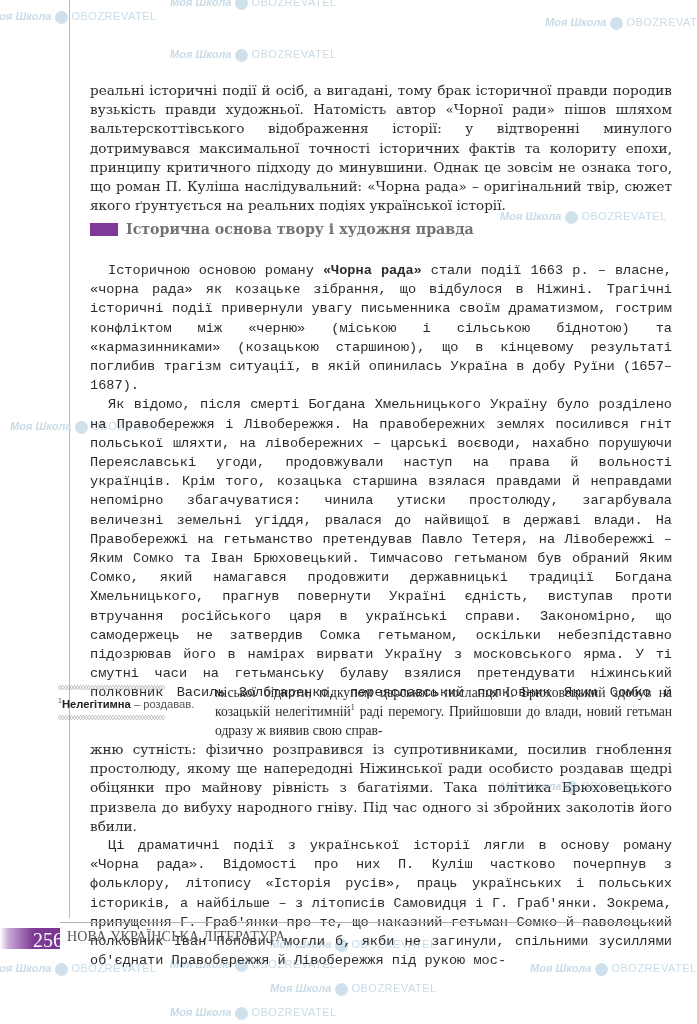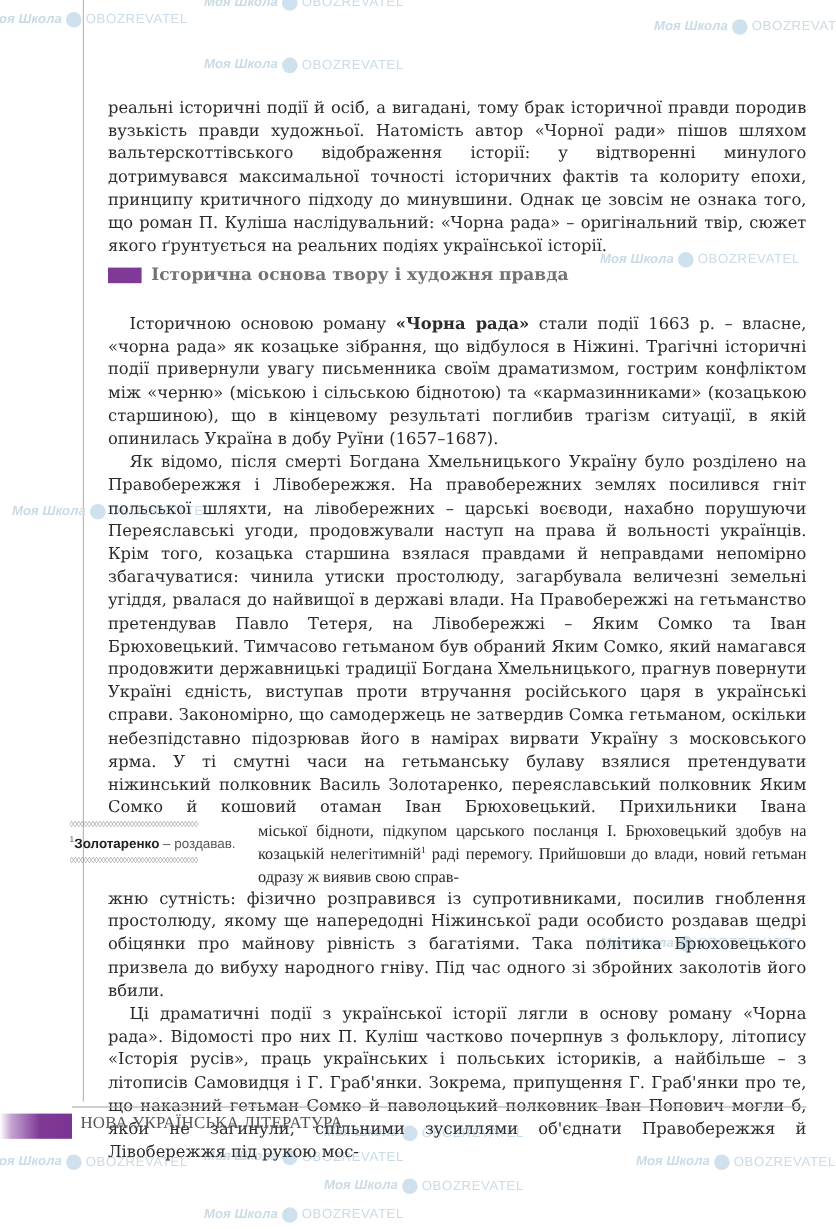--- a/index.html
+++ b/index.html
@@ -7,34 +7,34 @@
          font-family: "DejaVu Serif", "Liberation Serif", serif; color:#2b2b2b; }
   .vline { position:absolute; left:69px; top:0; width:1px; height:918px; background:#b9b9b9; }
   .wm { position:absolute; font-family:"Liberation Sans", sans-serif; font-size:11px; color:#c9dbe6;
         white-space:nowrap; pointer-events:none; }
   .wm .school { font-style:italic; font-weight:bold; margin-right:4px; }
   .wm .circ { display:inline-block; width:13px; height:13px; border-radius:50%; background:#cfe1ec;
               vertical-align:middle; margin-right:3px; }
   .wm .brand { letter-spacing:0.5px; }
   .col { position:absolute; left:90px; width:582px; }
   p.t { margin:0; font-size:13.6px; line-height:19.2px; text-align:justify; text-indent:0; }
-  p.t.ind { text-indent:18px; }
+  p.t.ind { text-indent:18px;font-family:Liberation Mono, monospace; }
   .heading { position:absolute; left:90px; top:221px; display:flex; align-items:center; }
   .heading .sq { width:28px; height:13px; background:#7e3a96; margin-right:8px; }
   .heading .ht { font-family:"DejaVu Serif", serif; font-weight:bold; font-size:14.2px; color:#737373; }
   .note { position:absolute; left:58px; top:683px; width:148px; font-family:"Liberation Sans", sans-serif; }
   .note .dots { font-size:7px; color:#9a9a9a; letter-spacing:-0.5px; overflow:hidden; white-space:nowrap; height:9px; line-height:9px; }
   .note .ntext { font-size:11.2px; line-height:18px; color:#555; }
   .note .ntext b { color:#222; }
   .note sup { font-size:7px; }
   .wrap { position:absolute; left:215px; width:457px;font-family:Liberation Serif, serif; }
   .hr { position:absolute; left:60px; top:922px; width:612px; height:1px; background:#b0b0b0; }
   .footer-bar { position:absolute; left:0; top:928px; width:60px; height:21px;
                 background:linear-gradient(90deg,#ffffff 0%, #c6a6d3 15%, #7e3a96 55%, #7a3592 100%); }
-  .pgnum { position:absolute; left:33px; top:949px; font-size:14px; color:#ffffff; font-family:"Liberation Serif", serif; }
+  .pgnum { position:absolute; left:33px; top:929px; font-size:20px; color:#ffffff; font-family:"Liberation Serif", serif; }
   .ftitle { position:absolute; left:67px; top:929px; font-size:14px; color:#555; font-family:"Liberation Serif", serif; letter-spacing:0.2px; }
   sup.fn { font-size:8px; line-height:0; }
 </style>
 </head>
 <body>
 
 <div class="vline"></div>
 
 <div class="wm" style="left:170px;top:-4px;"><span class="school">Моя Школа</span><span class="circ"></span><span class="brand">OBOZREVATEL</span></div>
 <div class="wm" style="left:-10px;top:10px;"><span class="school">Моя Школа</span><span class="circ"></span><span class="brand">OBOZREVATEL</span></div>
@@ -59,21 +59,21 @@
   <span class="ht">Історична основа твору і художня правда</span>
 </div>
 
 <div class="col" style="top:261px;">
   <p class="t ind"><span>Історичною основою роману </span><b>«Чорна рада»</b><span> стали події 1663 р. – власне, «чорна рада» як козацьке зібрання, що відбулося в Ніжині. Трагічні історичні події привернули увагу письменника своїм драматизмом, гострим конфліктом між «черню» (міською і сільською біднотою) та «кармазинниками» (козацькою старшиною), що в кінцевому результаті поглибив трагізм ситуації, в якій опинилась Україна в добу Руїни (1657–1687).</span></p>
   <p class="t ind" style="height:307px;overflow:hidden;">Як відомо, після смерті Богдана Хмельницького Україну було розділено на Правобережжя і Лівобережжя. На правобережних землях посилився гніт польської шляхти, на лівобережних – царські воєводи, нахабно порушуючи Переяславські угоди, продовжували наступ на права й вольності українців. Крім того, козацька старшина взялася правдами й неправдами непомірно збагачуватися: чинила утиски простолюду, загарбувала величезні земельні угіддя, рвалася до найвищої в державі влади. На Правобережжі на гетьманство претендував Павло Тетеря, на Лівобережжі – Яким Сомко та Іван Брюховецький. Тимчасово гетьманом був обраний Яким Сомко, який намагався продовжити державницькі традиції Богдана Хмельницького, прагнув повернути Україні єдність, виступав проти втручання російського царя в українські справи. Закономірно, що самодержець не затвердив Сомка гетьманом, оскільки небезпідставно підозрював його в намірах вирвати Україну з московського ярма. У ті смутні часи на гетьманську булаву взялися претендувати ніжинський полковник Василь Золотаренко, переяславський полковник Яким Сомко й кошовий отаман Іван Брюховецький. Прихильники Івана Брюховецького звернулись до царя за дозволом зібрати «чорну раду», у якій візьме участь простолюд. Хитрістю й підступом, обманом сільської та</p>
 </div>
 
 <div class="note">
   <div class="dots">◊◊◊◊◊◊◊◊◊◊◊◊◊◊◊◊◊◊◊◊◊◊◊◊◊◊◊◊◊◊◊◊◊◊◊◊</div>
-  <div class="ntext"><sup>1</sup><b>Золотаренко</b><span> – роздавав.</span></div>
+  <div class="ntext"><sup>1</sup><b>Нелегітимна</b><span> – роздавав.</span></div>
   <div class="dots">◊◊◊◊◊◊◊◊◊◊◊◊◊◊◊◊◊◊◊◊◊◊◊◊◊◊◊◊◊◊◊◊◊◊◊◊</div>
 </div>
 
 <div class="wrap" style="top:683px;">
   <p class="t"><span>міської бідноти, підкупом царського посланця І. Брюховецький здобув на козацькій нелегітимній</span><sup class="fn">1</sup><span> раді перемогу. Прийшовши до влади, новий гетьман одразу ж виявив свою справ-</span></p>
 </div>
 
 <div class="col" style="top:740px;">
   <p class="t">жню сутність: фізично розправився із супротивниками, посилив гноблення простолюду, якому ще напередодні Ніжинської ради особисто роздавав щедрі обіцянки про майнову рівність з багатіями. Така політика Брюховецького призвела до вибуху народного гніву. Під час одного зі збройних заколотів його вбили.</p>
   <p class="t ind">Ці драматичні події з української історії лягли в основу роману «Чорна рада». Відомості про них П. Куліш частково почерпнув з фольклору, літопису «Історія русів», праць українських і польських істориків, а найбільше – з літописів Самовидця і Г. Граб'янки. Зокрема, припущення Г. Граб'янки про те, що наказний гетьман Сомко й паволоцький полковник Іван Попович могли б, якби не загинули, спільними зусиллями об'єднати Правобережжя й Лівобережжя під рукою мос-</p>

